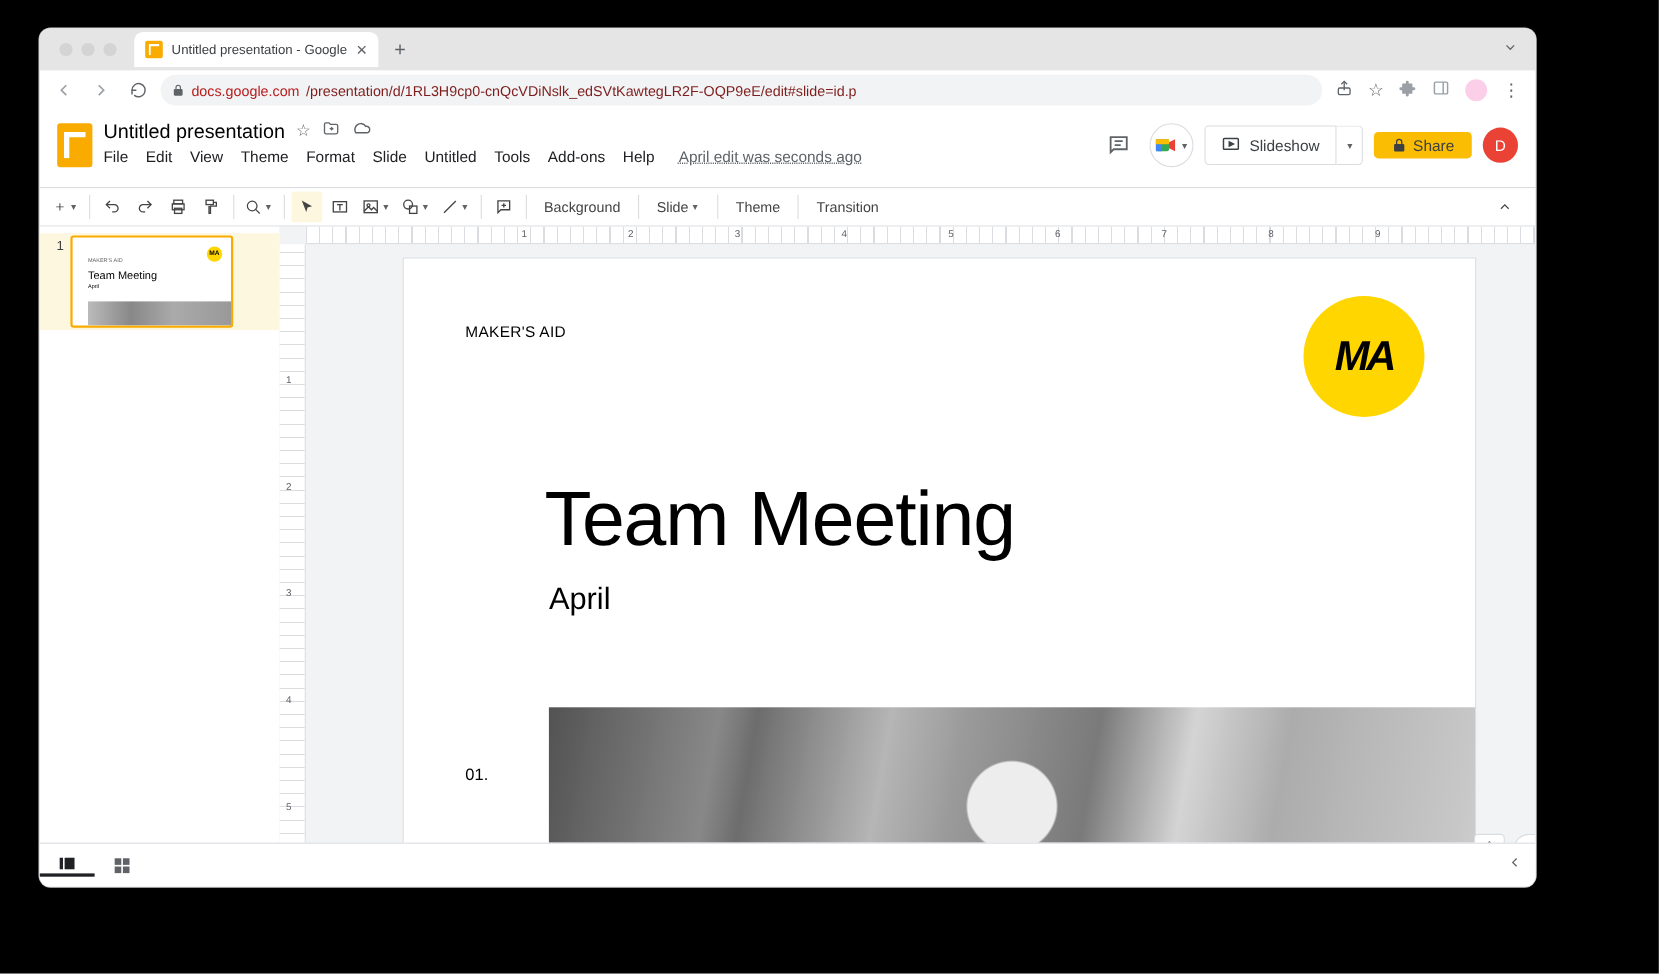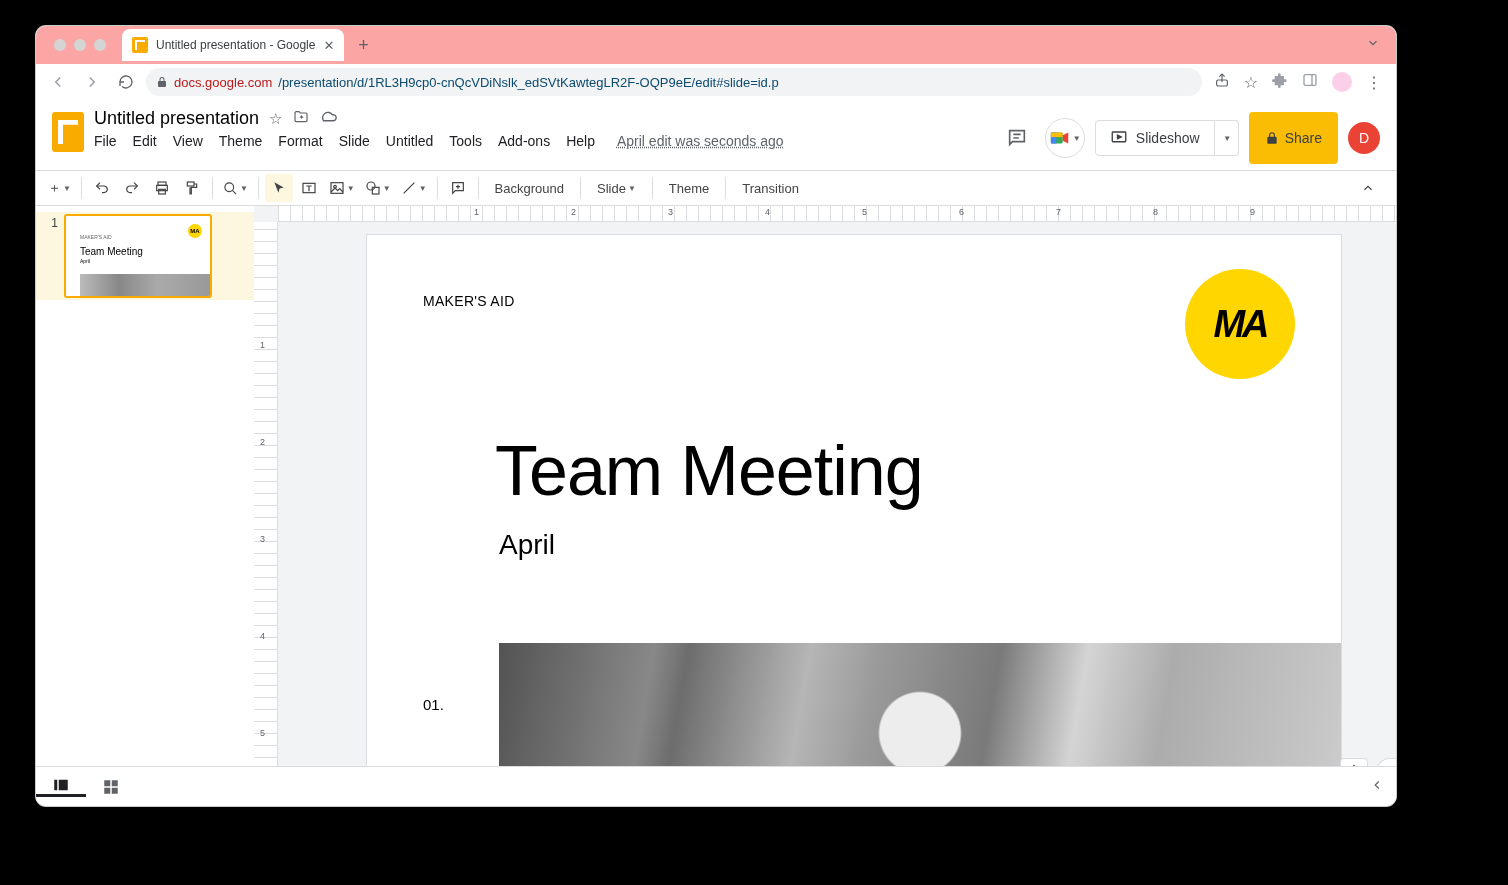--- a/index.html
+++ b/index.html
@@ -1,50 +1,50 @@
 <!DOCTYPE html>
 <html><head>
 <meta charset="utf-8">
 <style>
   * { box-sizing: border-box; margin: 0; padding: 0; font-family: -apple-system, Arial, sans-serif; }
   body { background:#000; width:1508px; height:885px; overflow:hidden; position:relative; }
   .window { position:absolute; left:36px; top:26px; width:1360px; height:780px; background:#fff; border-radius:10px; overflow:hidden; box-shadow:0 0 0 1px #ccc; }
-  .tabstrip { height:38px; background:#fca5a5; display:flex; align-items:center; padding-left:8px; }
+  .tabstrip { height:38px; background:#e5e5e5; display:flex; align-items:center; padding-left:8px; }
   .traffic { display:flex; gap:8px; padding:0 10px; }
   .tdot { width:12px; height:12px; border-radius:50%; background:#d4d4d4; }
   .tab { height:32px; background:#fff; border-radius:8px 8px 0 0; display:flex; align-items:center; padding:0 10px; margin-left:6px; min-width:200px; gap:8px; font-size:12px; color:#3c4043; }
   .tab-favicon { width:16px; height:16px; background:#f9ab00; border-radius:2px; position:relative; }
   .tab-favicon::after { content:""; position:absolute; left:3px; top:3px; width:10px; height:10px; background:#fff; clip-path:polygon(0 0,100% 0,100% 20%,20% 20%,20% 100%,0 100%); }
   .tab-close { color:#5f6368; font-size:13px; margin-left:auto; }
   .newtab { color:#5f6368; font-size:18px; margin-left:14px; }
   .tabchev { margin-left:auto; margin-right:16px; color:#5f6368; }
   .addrrow { height:36px; display:flex; align-items:center; padding:0 8px; gap:6px; }
   .navbtn { width:28px; height:28px; display:flex; align-items:center; justify-content:center; color:#9aa0a6; border-radius:50%; }
   .navbtn.on { color:#5f6368; }
   .omnibox { flex:1; height:28px; background:#f1f3f4; border-radius:14px; display:flex; align-items:center; padding:0 10px; gap:6px; font-size:13px; color:#5f6368; }
-  .omni-dim { color:#0c4a6e; }
+  .omni-dim { color:#7f1d1d; }
   .addr-icons { display:flex; gap:14px; align-items:center; padding:0 6px; }
   .avatar-sm { width:20px; height:20px; border-radius:50%; background:#fbcfe8; }
   .hdrbar { display:flex; align-items:flex-start; padding:8px 16px 0; gap:10px; height:70px; }
   .doclogo { margin-top:4px; width:32px; height:40px; background:#f9ab00; border-radius:3px; position:relative; }
   .doclogo::after { content:""; position:absolute; left:6px; top:8px; width:20px; height:24px; background:#fff; clip-path:polygon(0 0,100% 0,100% 20%,25% 20%,25% 100%,0 100%); }
   .titleblock { flex:1; }
   .titlerow { display:flex; align-items:center; gap:10px; }
   .doctitle { font-size:18px; color:#000000; }
   .ticon { color:#5f6368; font-size:15px; }
   .menubar { display:flex; gap:16px; font-size:14px; color:#202124; margin-top:4px; }
   .menubar span { cursor:default; }
   .lastedit { color:#5f6368; text-decoration-line:underline; text-decoration-style:dotted; margin-left:6px; }
   .hdr-actions { display:flex; align-items:center; gap:10px; margin-top:4px; }
   .iconbtn { width:36px; height:36px; display:flex; align-items:center; justify-content:center; color:#5f6368; border-radius:50%; }
   .meet { width:40px; height:40px; border:1px solid #dadce0; border-radius:50%; display:flex; align-items:center; justify-content:center; }
   .meet svg { width:22px; height:22px; }
   .slideshow { height:36px; border:1px solid #dadce0; border-radius:4px 0 0 4px; display:flex; align-items:center; padding:0 14px; gap:8px; font-size:14px; font-weight:500; color:#3c4043; }
   .slidechev { height:36px; border:1px solid #dadce0; border-left:none; border-radius:0 4px 4px 0; width:24px; display:flex; align-items:center; justify-content:center; color:#5f6368; }
-  .share { height:52px; background:#fbbc04; border-radius:4px; display:flex; align-items:center; padding:0 16px; gap:6px; font-size:14px; font-weight:500; color:#3c4043; }
+  .share { height:24px; background:#fbbc04; border-radius:4px; display:flex; align-items:center; padding:0 16px; gap:6px; font-size:14px; font-weight:500; color:#3c4043; }
   .prof { width:32px; height:32px; border-radius:50%; background:#ea4335; color:#fff; display:flex; align-items:center; justify-content:center; font-size:14px; font-weight:500; }
   .toolbar { height:36px; border-top:1px solid #dadce0; border-bottom:1px solid #dadce0; display:flex; align-items:center; padding:0 8px; gap:2px; font-size:13px; color:#444; }
   .tb { height:28px; min-width:28px; display:flex; align-items:center; justify-content:center; padding:0 4px; border-radius:2px; }
   .tb.sel { background:#fef7e0; }
   .tbsep { width:1px; height:22px; background:#dadce0; margin:0 4px; }
   .tbtext { padding:0 10px;text-align:right; }
   .tbcaret { font-size:8px; margin-left:2px; color:#5f6368; }
   .tbhide { margin-left:auto; margin-right:6px; }
   .workarea { display:flex; height:calc(100% - 180px); position:relative; }
   .filmstrip { width:218px; background:#fff; padding-top:6px; }

